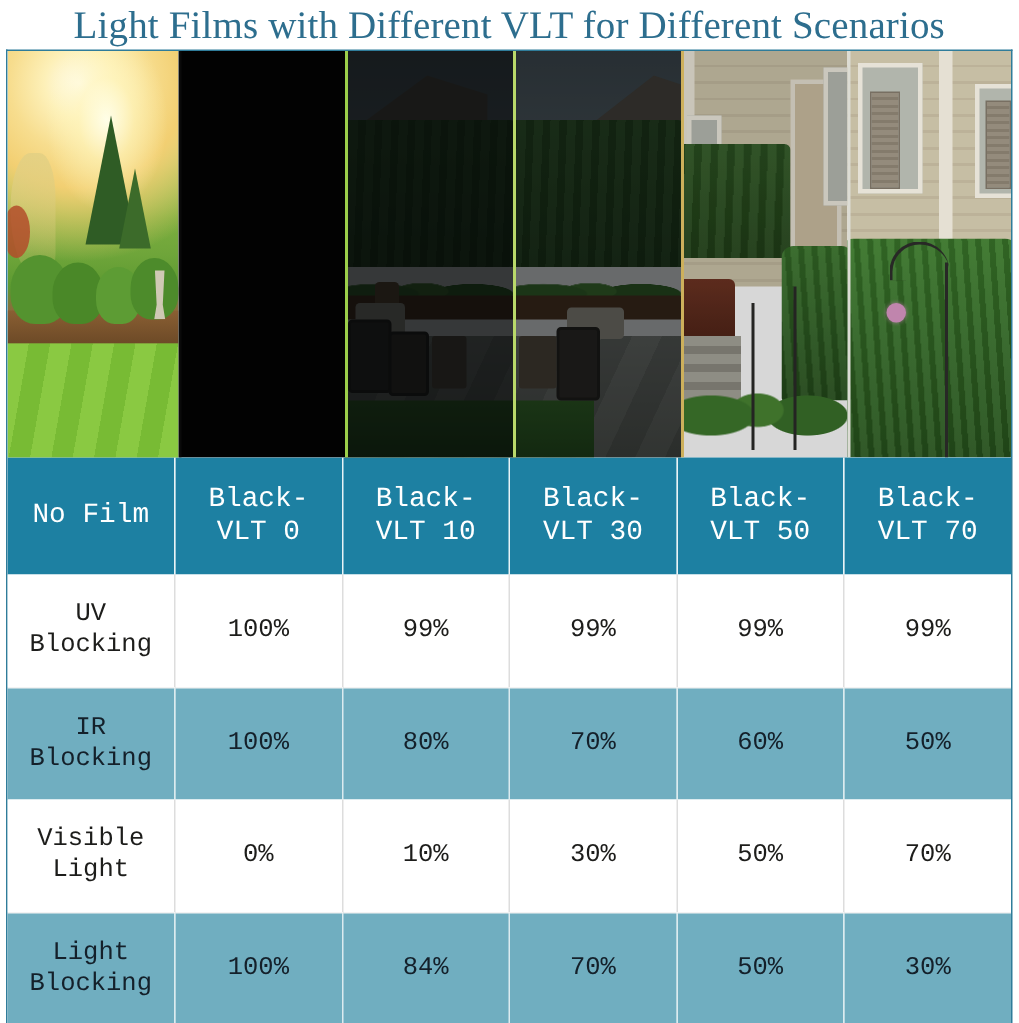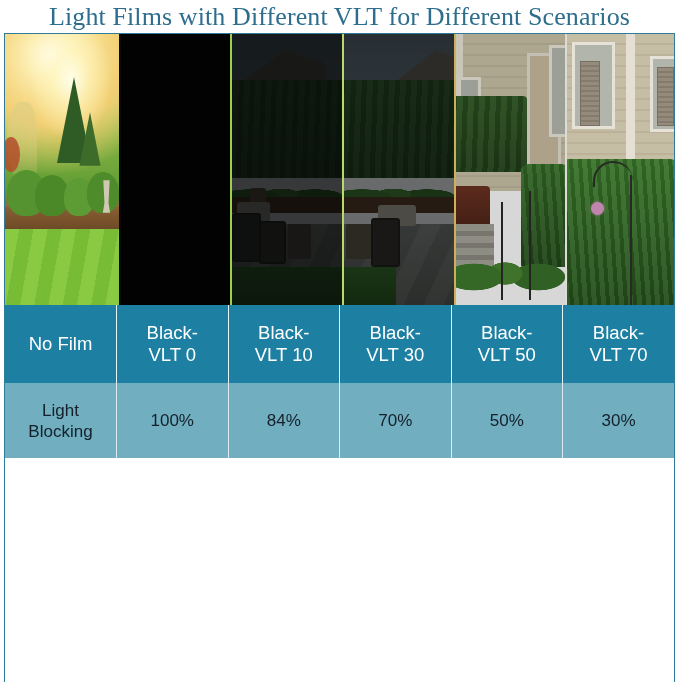--- a/index.html
+++ b/index.html
@@ -261,20 +261,21 @@
     border-radius: 50%;
     box-shadow: 0 0 3px rgba(200,139,181,.8);
   }
   .tintveil { position: absolute; inset: 0; }
 
   
   .data-table {
     width: 100%;
     border-collapse: collapse;
     table-layout: fixed;
+    font-family: Liberation Mono, monospace;
   }
   .data-table td, .data-table th {
     text-align: center;
     vertical-align: middle;
     font-weight: normal;
     border-right: 1px solid rgba(255,255,255,0.85);
     padding: 0 2px;
   }
   .data-table td:last-child, .data-table th:last-child { border-right: none; }
 
@@ -423,20 +424,47 @@
 VLT 10</th>
         <th class="nowrap-two">Black-
 VLT 30</th>
         <th class="nowrap-two">Black-
 VLT 50</th>
         <th class="nowrap-two">Black-
 VLT 70</th>
       </tr>
     </thead>
     <tbody>
+      <tr class="row-light">
+        <td class="col-label nowrap-two">UV
+Blocking</td>
+        <td>100%</td>
+        <td>99%</td>
+        <td>99%</td>
+        <td>99%</td>
+        <td>99%</td>
+      </tr>
+      <tr class="row-tint">
+        <td class="col-label nowrap-two">IR
+Blocking</td>
+        <td>100%</td>
+        <td>80%</td>
+        <td>70%</td>
+        <td>60%</td>
+        <td>50%</td>
+      </tr>
+      <tr class="row-light">
+        <td class="col-label nowrap-two">Visible
+Light</td>
+        <td>0%</td>
+        <td>10%</td>
+        <td>30%</td>
+        <td>50%</td>
+        <td>70%</td>
+      </tr>
       <tr class="row-tint">
         <td class="col-label nowrap-two">Light
 Blocking</td>
         <td>100%</td>
         <td>84%</td>
         <td>70%</td>
         <td>50%</td>
         <td>30%</td>
       </tr>
     </tbody>

